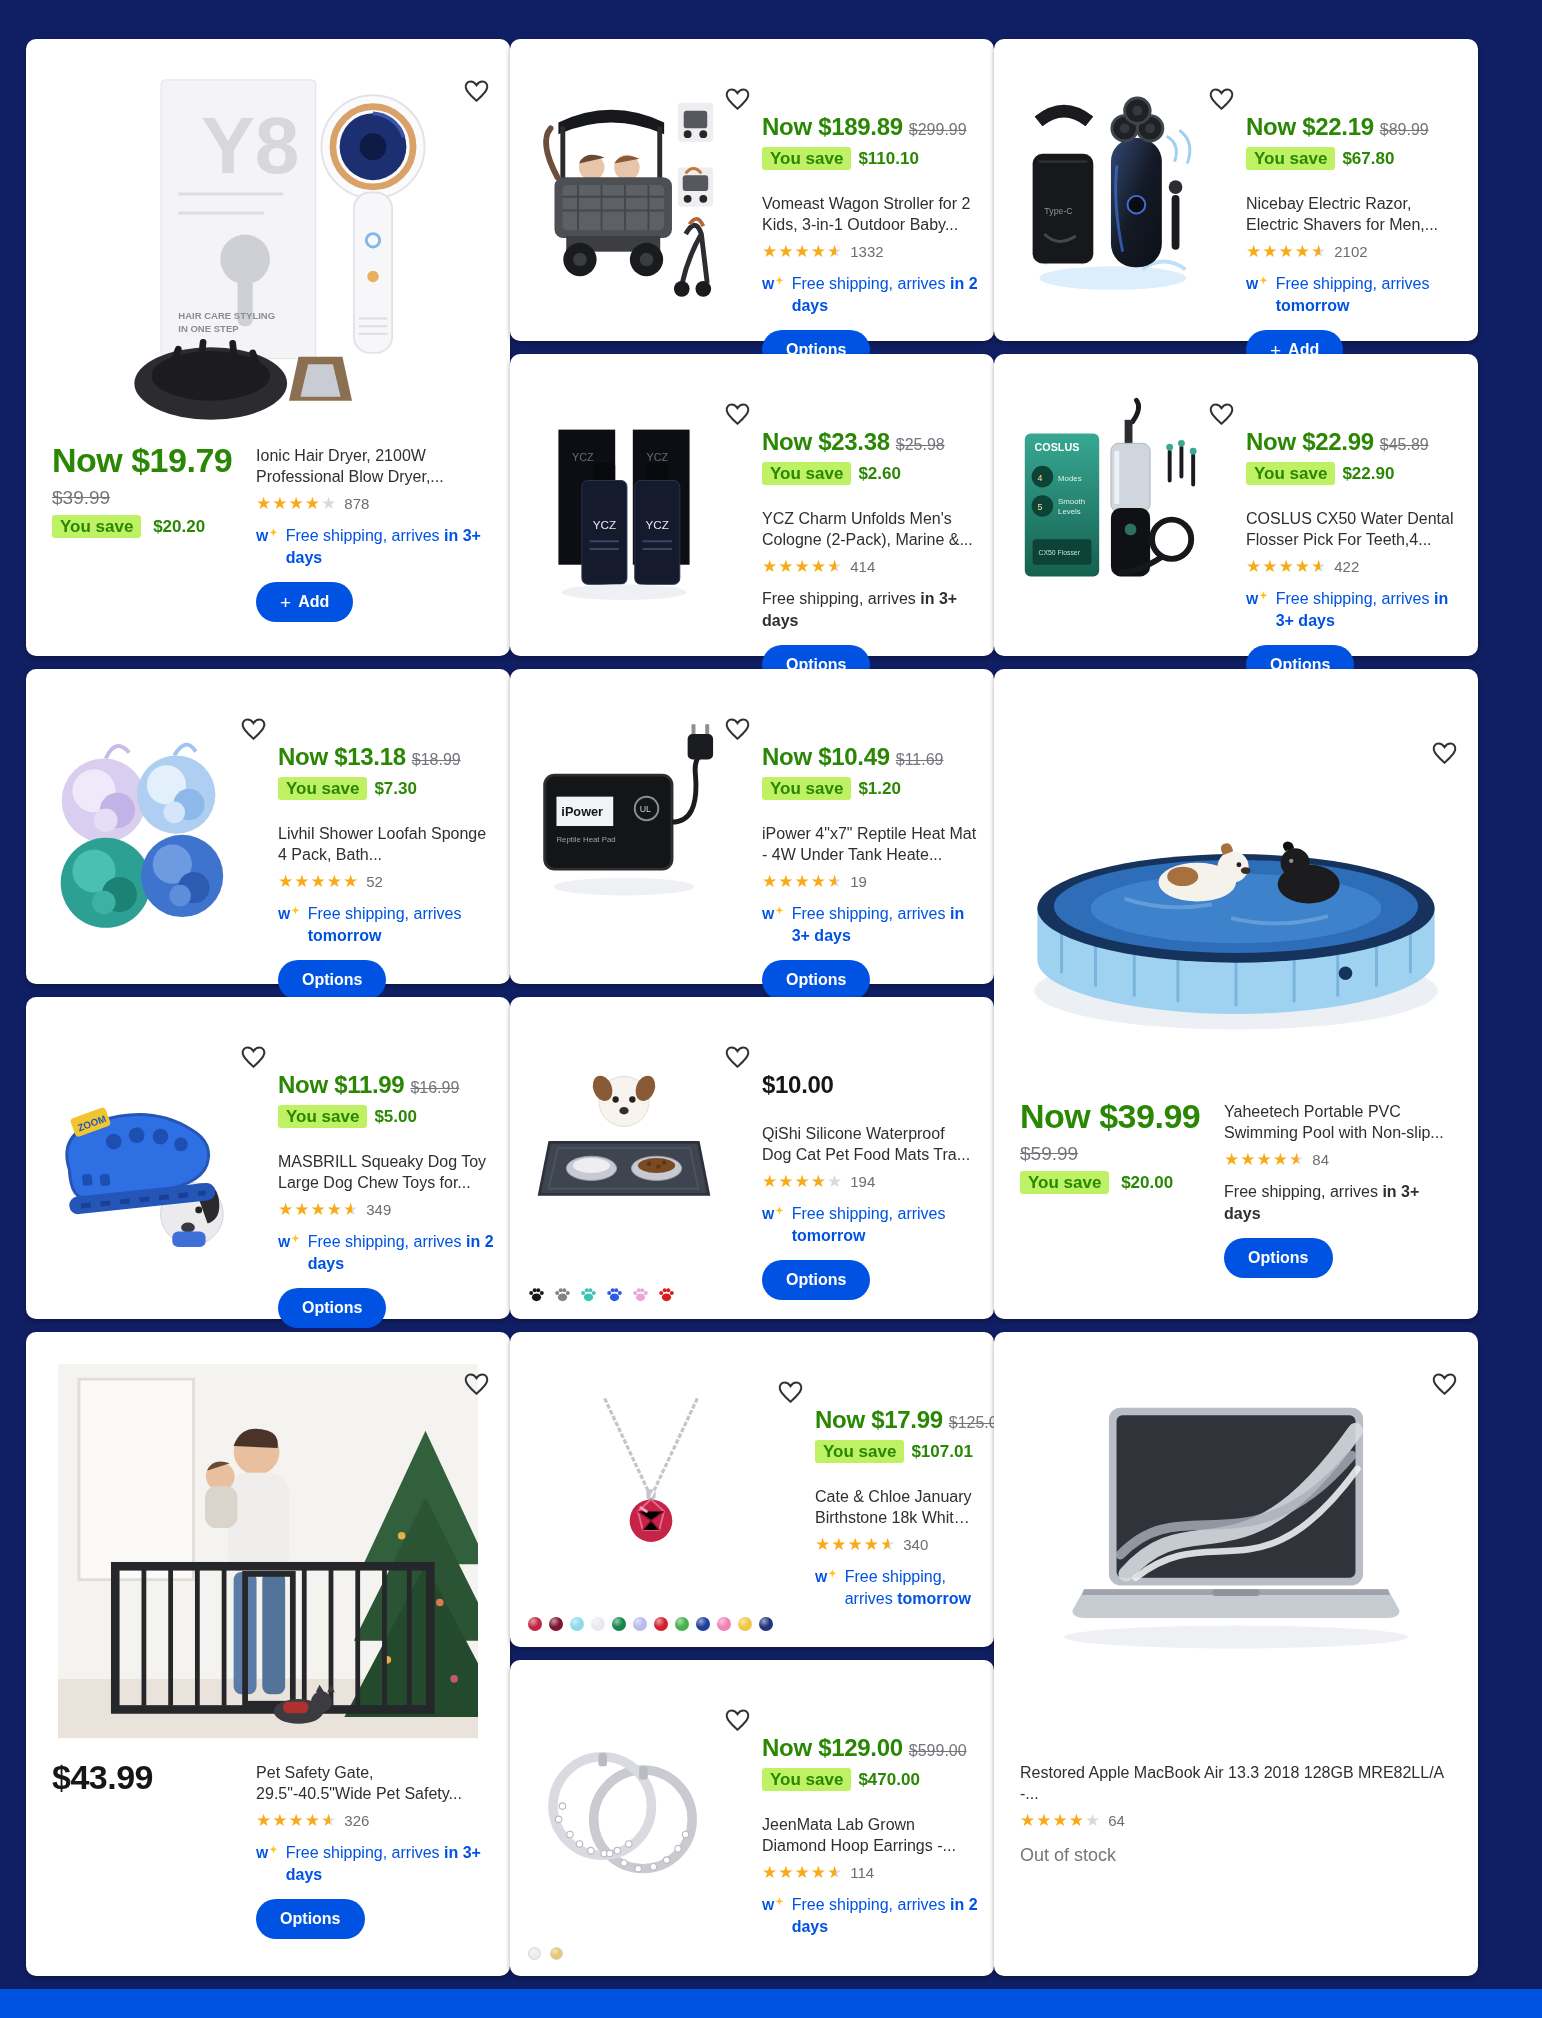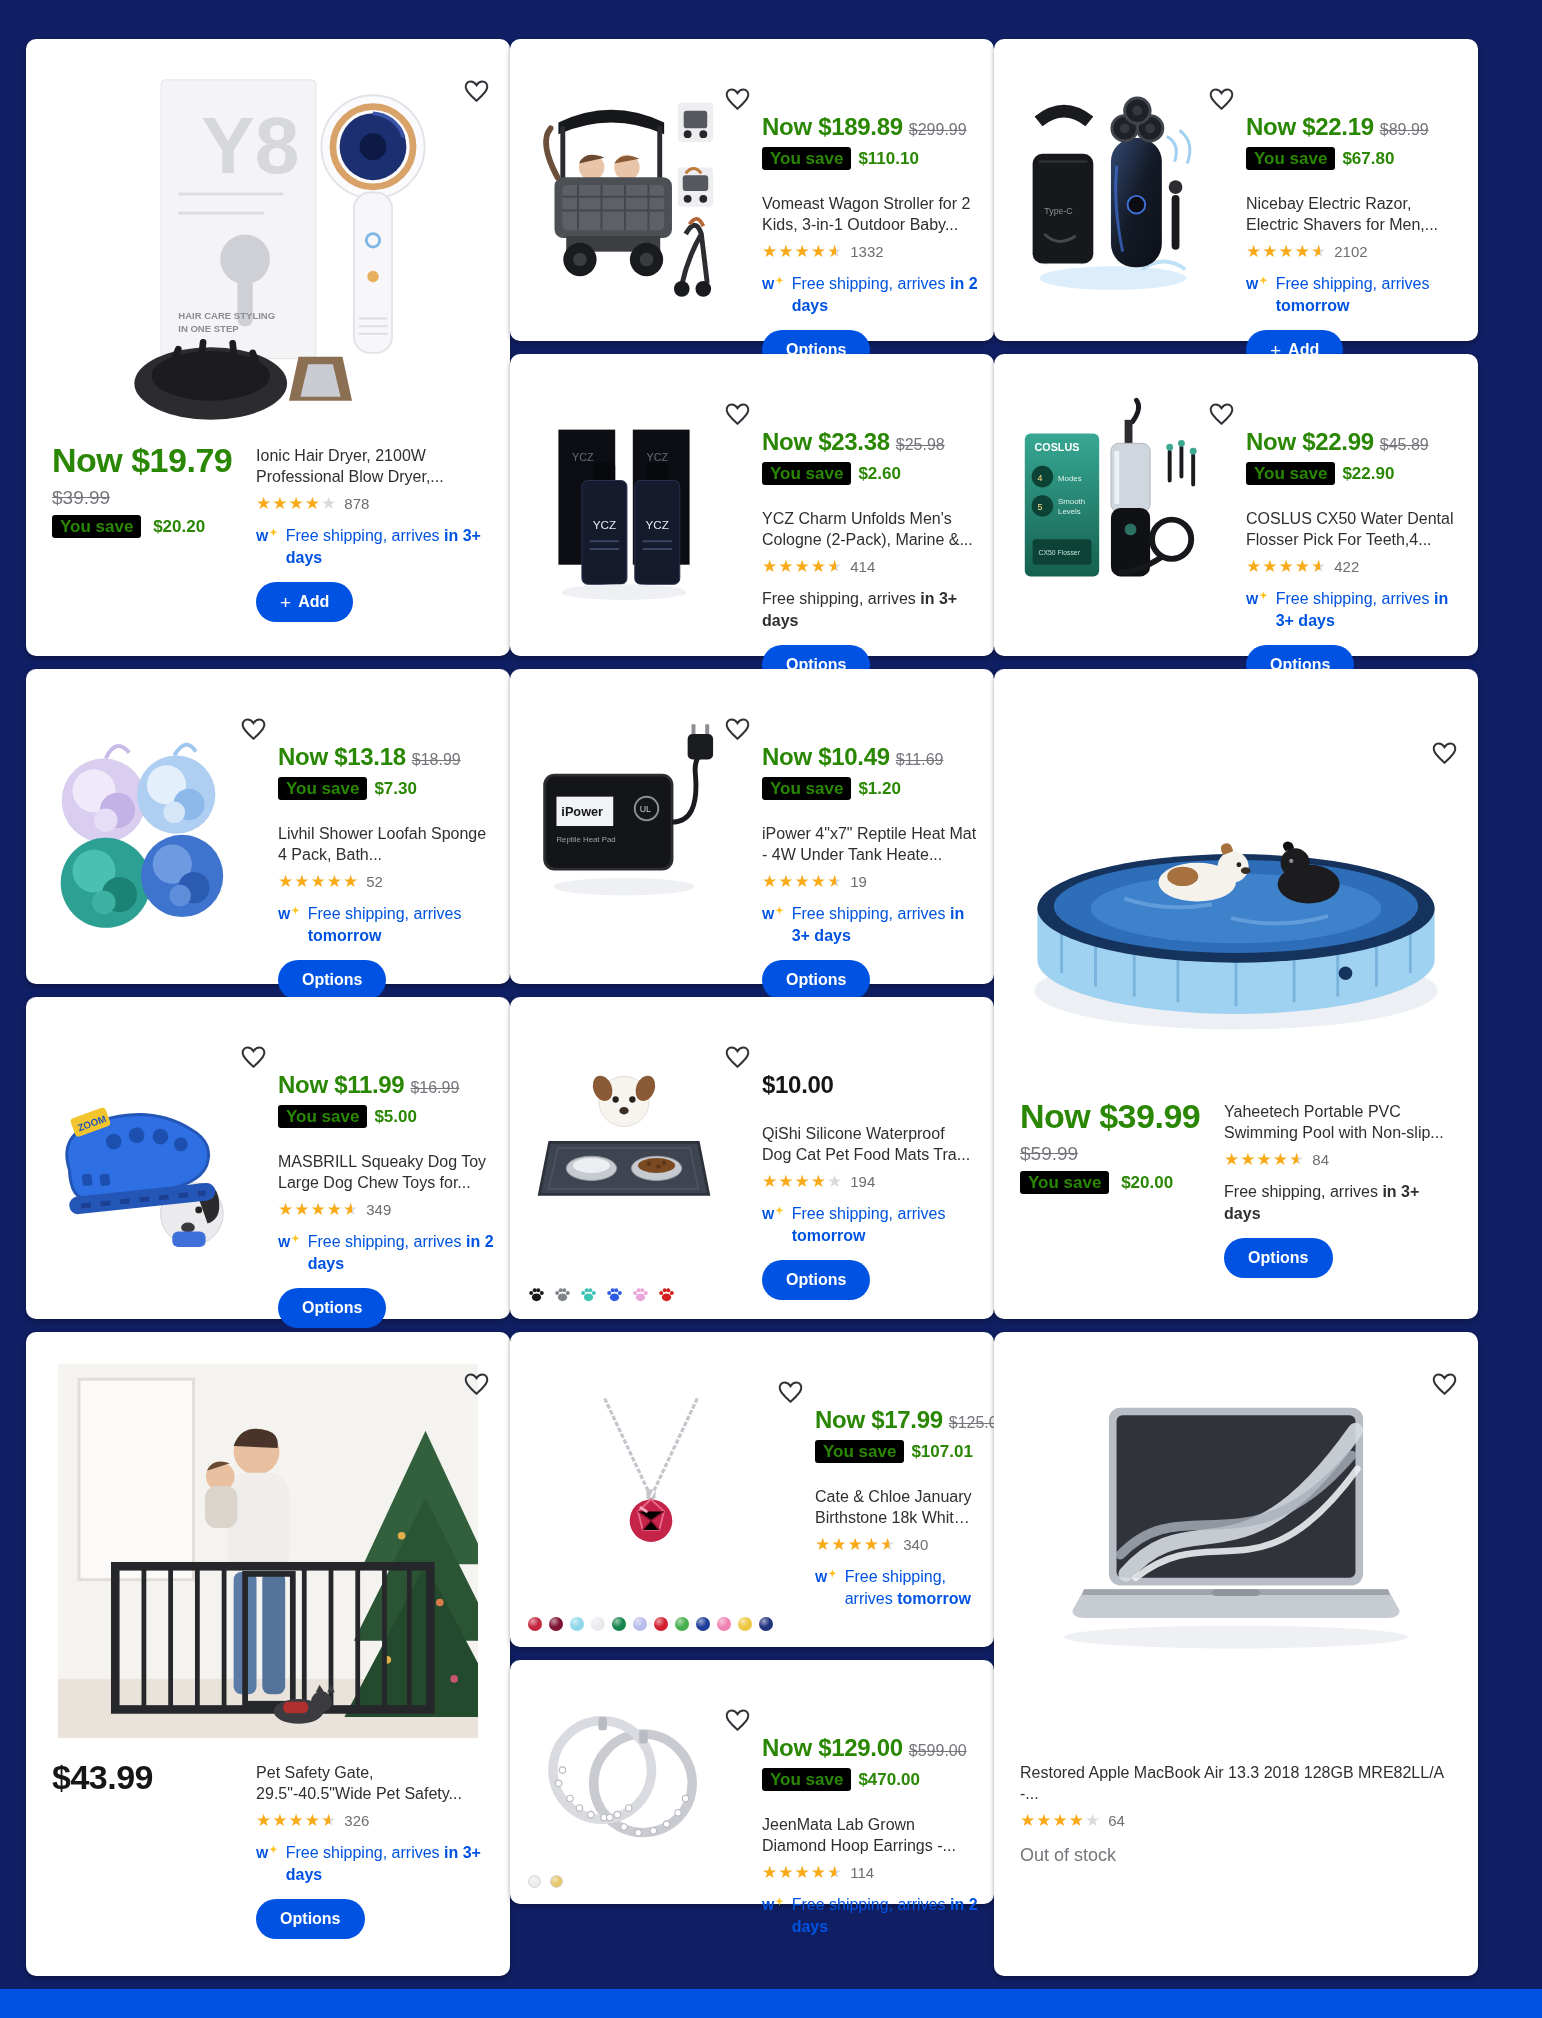--- a/index.html
+++ b/index.html
@@ -1,20 +1,20 @@
 <!DOCTYPE html>
 <html><head>
 <meta charset="utf-8">
 <style>
   html,body{margin:0;padding:0;background:#101f63;}
   .page{position:relative;width:1542px;height:2018px;background:#101f63;font-family:"Liberation Sans",sans-serif;overflow:hidden;}
   .grid{position:absolute;left:26px;top:39px;display:flex;}
   .col{display:flex;flex-direction:column;gap:13px;width:484px;}
   .card{background:#fff;border-radius:10px;box-shadow:0 2px 5px rgba(0,0,0,.35);position:relative;box-sizing:border-box;}
-  .h302{height:302px}.h315{height:315px}.h316{height:244px}.h322{height:322px}
+  .h302{height:302px}.h315{height:315px}.h316{height:316px}.h322{height:322px}
   .h617{height:617px}.h644{height:644px}.h650{height:650px}
 
   
   .split{display:flex;padding:16px 14px 16px 16px;}
   .img-col{flex:0 0 196px;display:flex;flex-direction:column;align-items:center;min-height:0;}
   .img-box{flex:1;display:flex;align-items:center;justify-content:center;min-height:0;width:100%;}
   .img-box svg{max-width:100%;max-height:100%;}
   .heart{flex:0 0 30px;height:30px;margin-top:30px;background:none;border:none;padding:0;cursor:pointer;}
   .txt-col{flex:1;padding:26px 2px 0 10px;min-width:0;}
 
@@ -31,21 +31,21 @@
   .price-sm{font-size:24px;font-weight:700;color:#2a8703;letter-spacing:-.3px;}
   .price-sm.black{color:#161617;}
   .price-big{font-size:34px;font-weight:700;color:#2a8703;letter-spacing:-.5px;line-height:1.05;}
   .price-big.black{color:#161617;}
   .price-big.gray{color:#74767c;font-weight:400;}
   .was{color:#74767c;text-decoration:line-through;font-size:16px;font-weight:400;margin-left:6px;}
   .was-big{font-size:19px;margin-left:8px;}
   .was-under{margin-left:0;display:block;margin-top:8px;}
   .unit-price{color:#74767c;font-size:17px;margin-top:6px;}
   .save-row{margin-top:8px;font-size:17px;white-space:nowrap;}
-  .save-chip{background:#000000;color:#2a8703;font-weight:700;padding:2px 8px;border-radius:3px;}
+  .save-chip{background:#bef264;color:#2a8703;font-weight:700;padding:2px 8px;border-radius:3px;}
   .save-amt{color:#2a8703;font-weight:700;margin-left:7px;}
 
   .title{display:-webkit-box;-webkit-line-clamp:2;-webkit-box-orient:vertical;overflow:hidden;color:#2e2f32;font-size:16px;line-height:1.32;margin-top:24px;text-decoration:none;cursor:pointer;}
   .feature .title{margin-top:2px;}
 
   .stars-row{margin-top:8px;display:flex;align-items:center;gap:7px;color:#6d6e71;font-size:15px;}
   .stars{letter-spacing:1px;font-size:17px;line-height:1;}
   .star.full{color:#f8aa19;}
   .star.empty{color:#d9dadc;}
   .star.half{background:linear-gradient(90deg,#f8aa19 55%,#d9dadc 55%);-webkit-background-clip:text;background-clip:text;color:transparent;}

